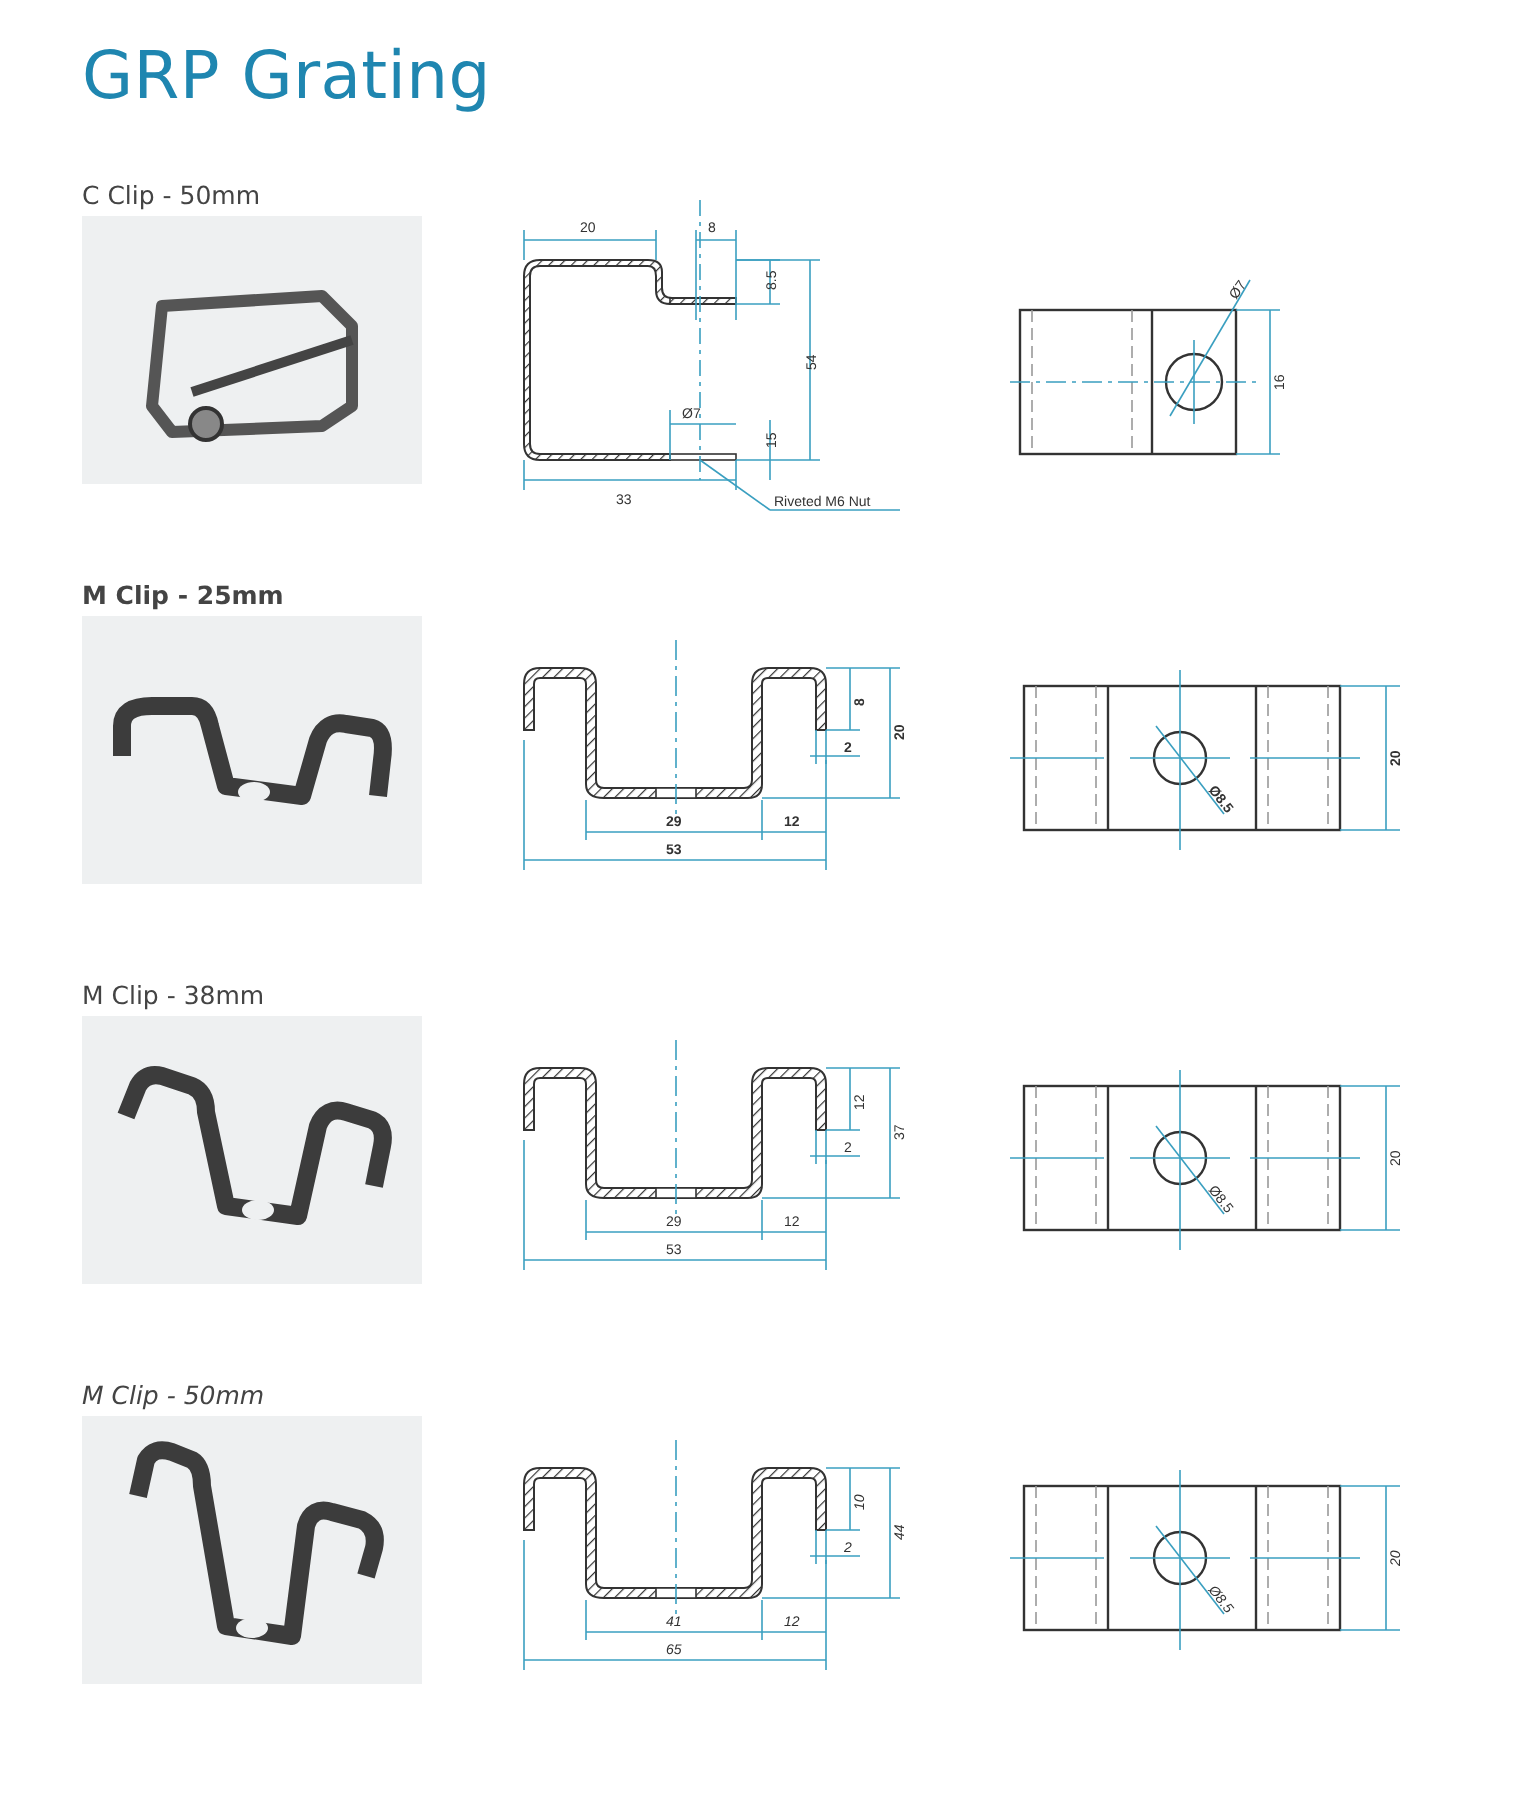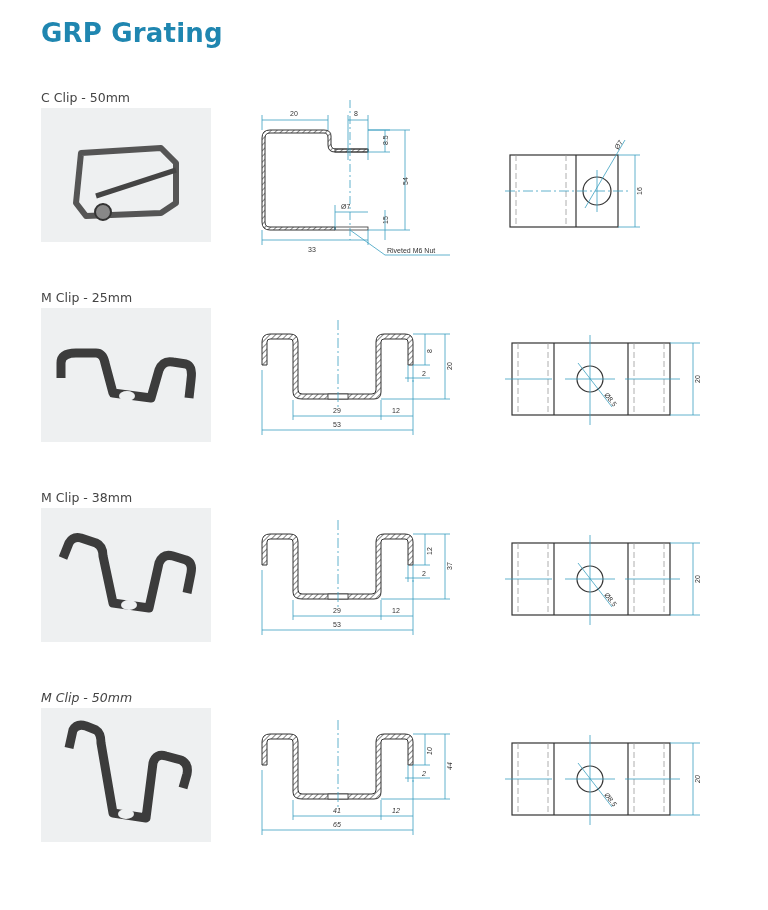--- a/index.html
+++ b/index.html
@@ -1,18 +1,18 @@
 <!DOCTYPE html>
 <html><head>
 <meta charset="utf-8">
 <style>
   html, body { margin: 0; padding: 0; background: #ffffff; }
   body { width: 768px; height: 910px; position: relative; overflow: hidden;
          font-family: "Liberation Sans", sans-serif; color: #333; }
-  .title { position: absolute; left: 41px; top: 18px; font-size: 26px; font-weight: bold;
+  .title { position: absolute; left: 41px; top: 18px; font-size: 33px; font-weight: normal;
            color: #1f86b0; letter-spacing: 0.2px; font-family: "DejaVu Sans", sans-serif; }
   .section { position: absolute; left: 0; width: 768px; height: 200px; }
   .clip-label { position: absolute; left: 41px; top: 0; font-size: 12.5px; color: #444;
                 font-family: "DejaVu Sans", sans-serif; }
   .photo { position: absolute; left: 41px; top: 18px; width: 170px; height: 134px; background: #eef0f1; }
   .photo svg { width: 100%; height: 100%; }
   .drawing { position: absolute; }
   svg text { font-family: "Liberation Sans", sans-serif; font-size: 7px; fill: #333; }
 </style>
 </head>
@@ -86,21 +86,21 @@
       <line x1="85" y1="78" x2="125" y2="10"></line>
       <line x1="118" y1="25" x2="140" y2="25"></line>
         <line x1="118" y1="97" x2="140" y2="97"></line>
       <line x1="135" y1="25" x2="135" y2="97"></line>
     </g>
     <text x="118" y="20" transform="rotate(-55 118 20)">Ø7</text>
     <text x="142" y="65" transform="rotate(-90 142 65)">16</text>
   </svg>
 </div>
 
-<div class="section" style="top:290px;">
+<div class="section" style="top:290px;font-weight:bold;">
   <div class="clip-label">M Clip - 25mm</div>
   <div class="photo">
     <svg viewBox="0 0 170 134">
       <path d="M20 70 L20 55 Q20 45 35 45 L55 45 Q62 45 64 55 L72 85 L110 90 L118 62 Q122 52 132 54 L145 56 Q152 58 150 72 L148 90" fill="none" stroke="#3c3c3c" stroke-width="9" stroke-linejoin="round"></path>
       <ellipse cx="86" cy="88" rx="8" ry="5" fill="#eef0f1"></ellipse>
     </svg>
   </div>
   <svg class="drawing" style="left:250px; top:30px;" width="220" height="120" viewBox="0 0 220 120">
     <path d="M12 45 L12 22 Q12 14 20 14 L40 14 Q48 14 48 22 L48 70 Q48 74 52 74 L122 74 Q126 74 126 70 L126 22 Q126 14 134 14 L155 14 Q163 14 163 22 L163 45 L158 45 L158 22 Q158 19 155 19 L134 19 Q131 19 131 22 L131 72 Q131 79 124 79 L52 79 Q43 79 43 72 L43 22 Q43 19 40 19 L20 19 Q17 19 17 22 L17 45 Z" fill="url(#hatch)" stroke="#333" stroke-width="1"></path>
     <rect x="78" y="74" width="20" height="5" fill="#fff" stroke="#333" stroke-width="0.8"></rect>

